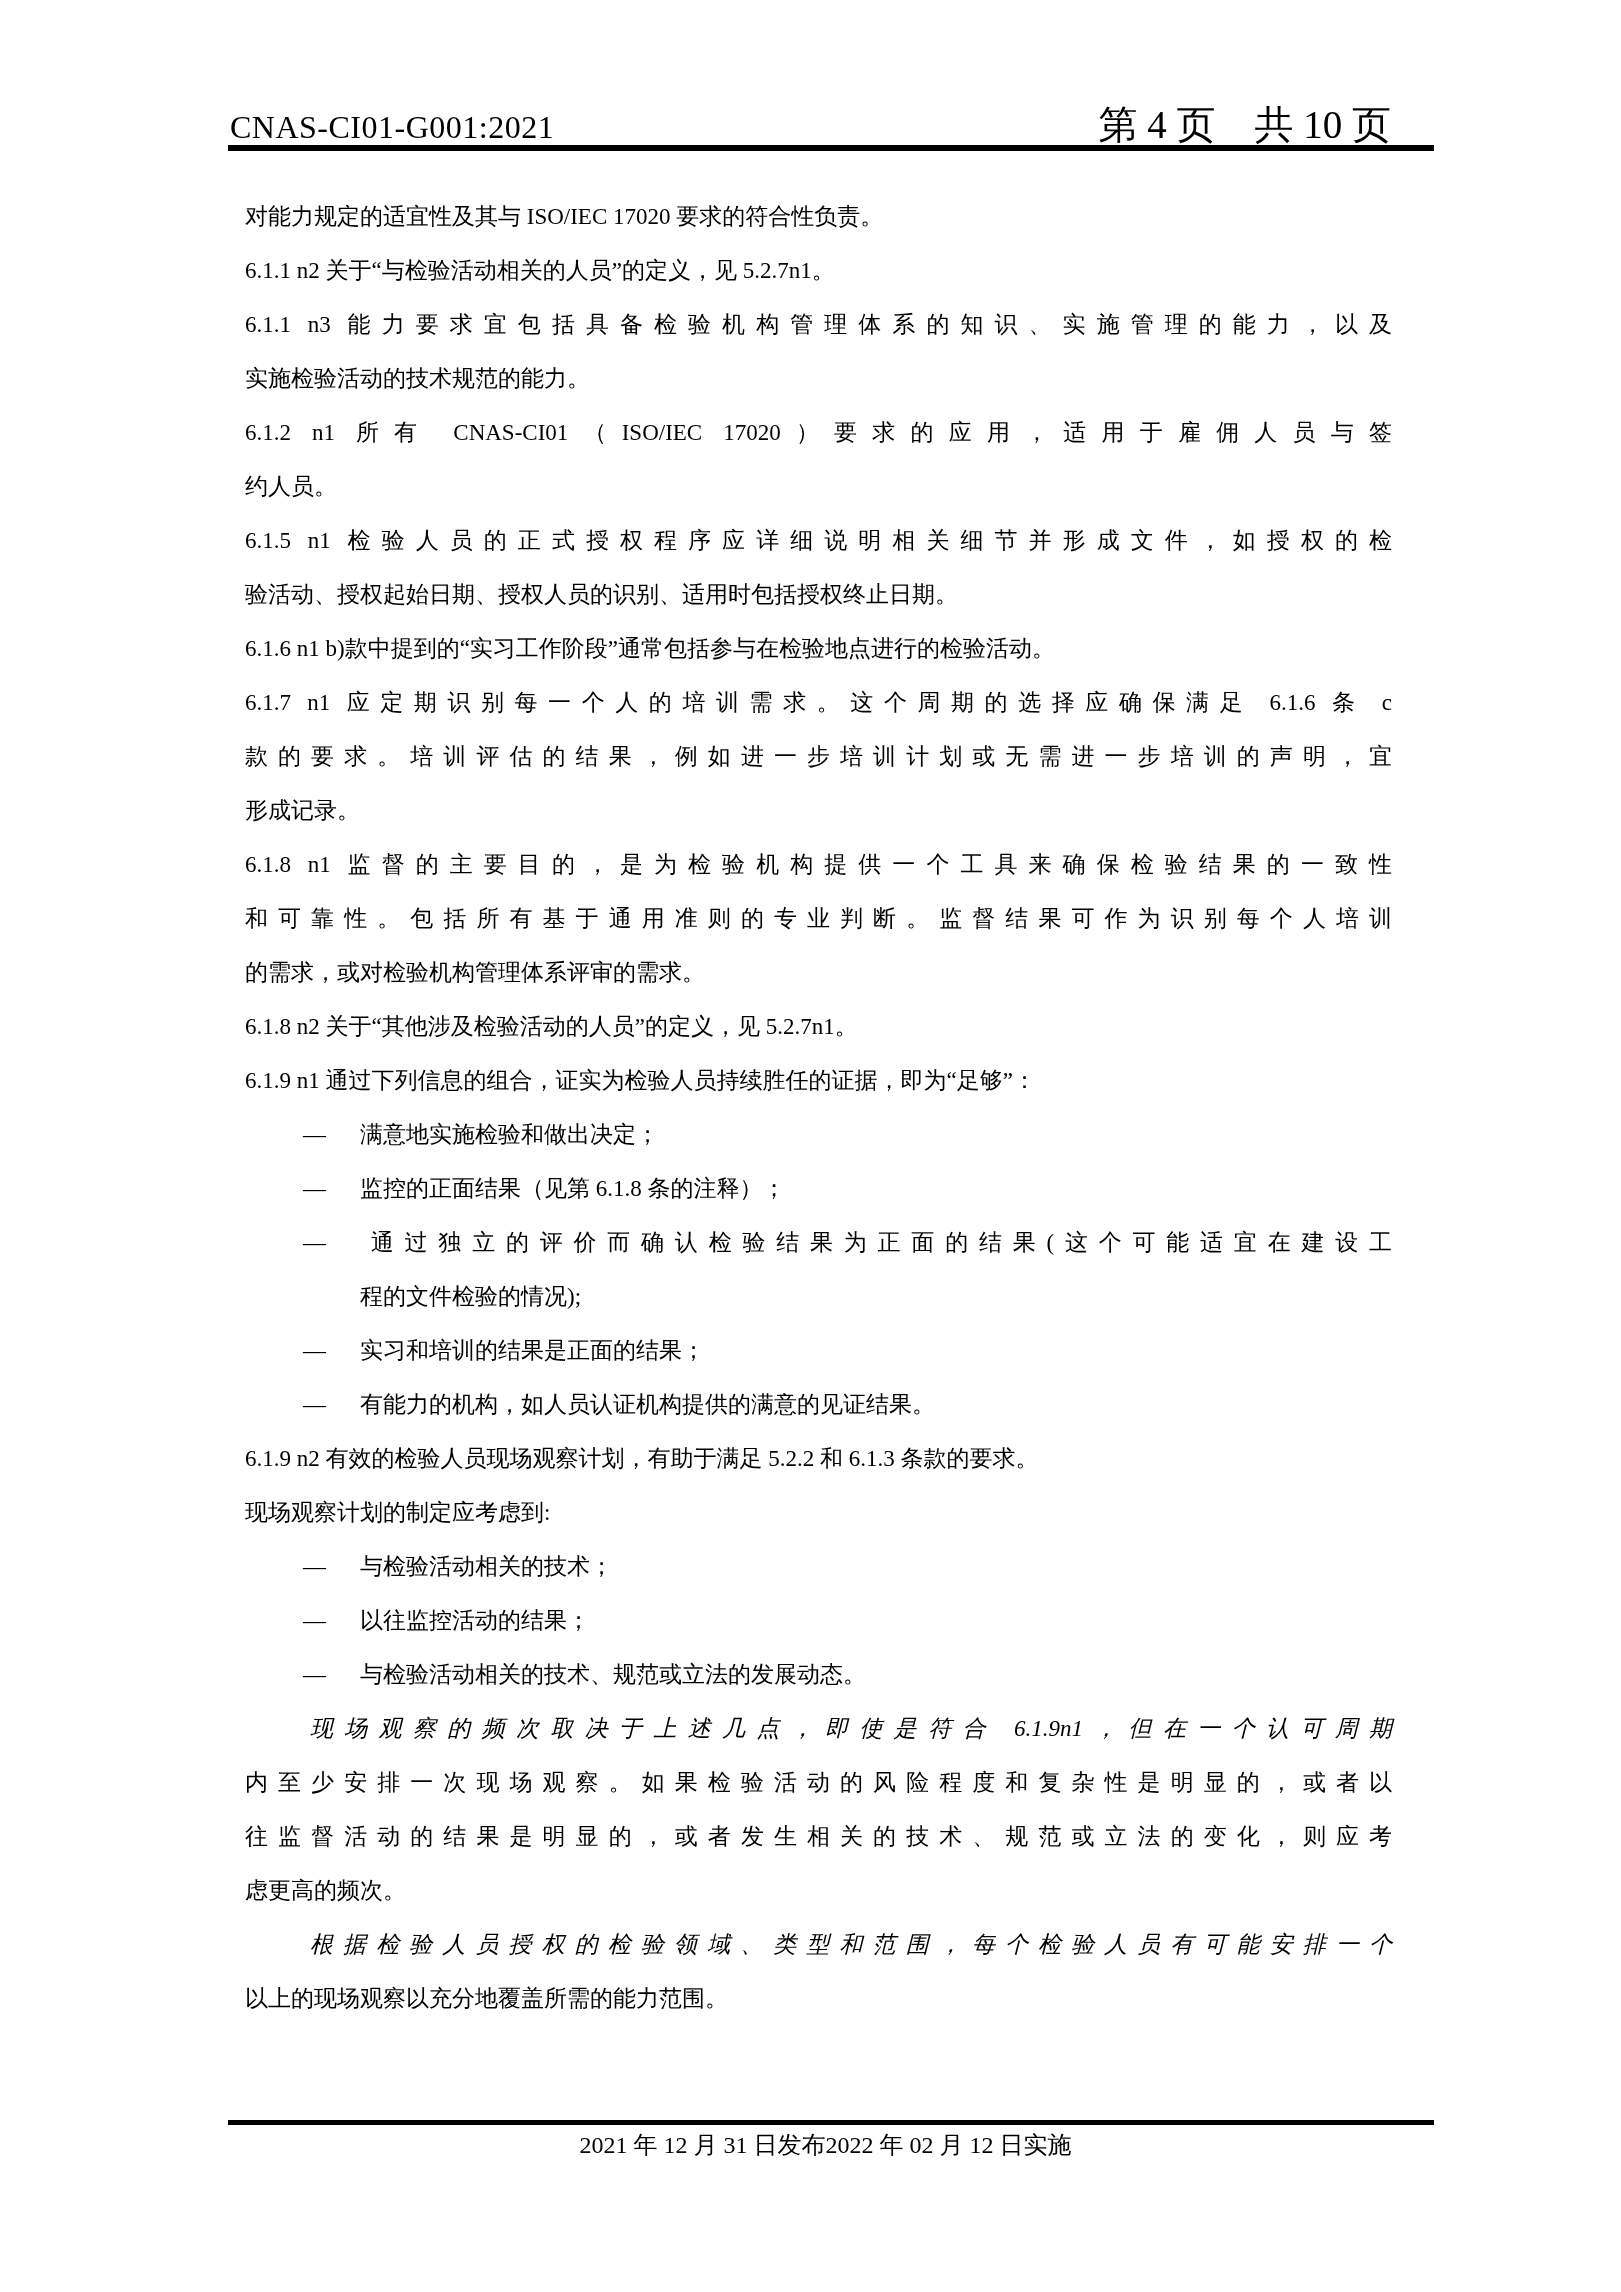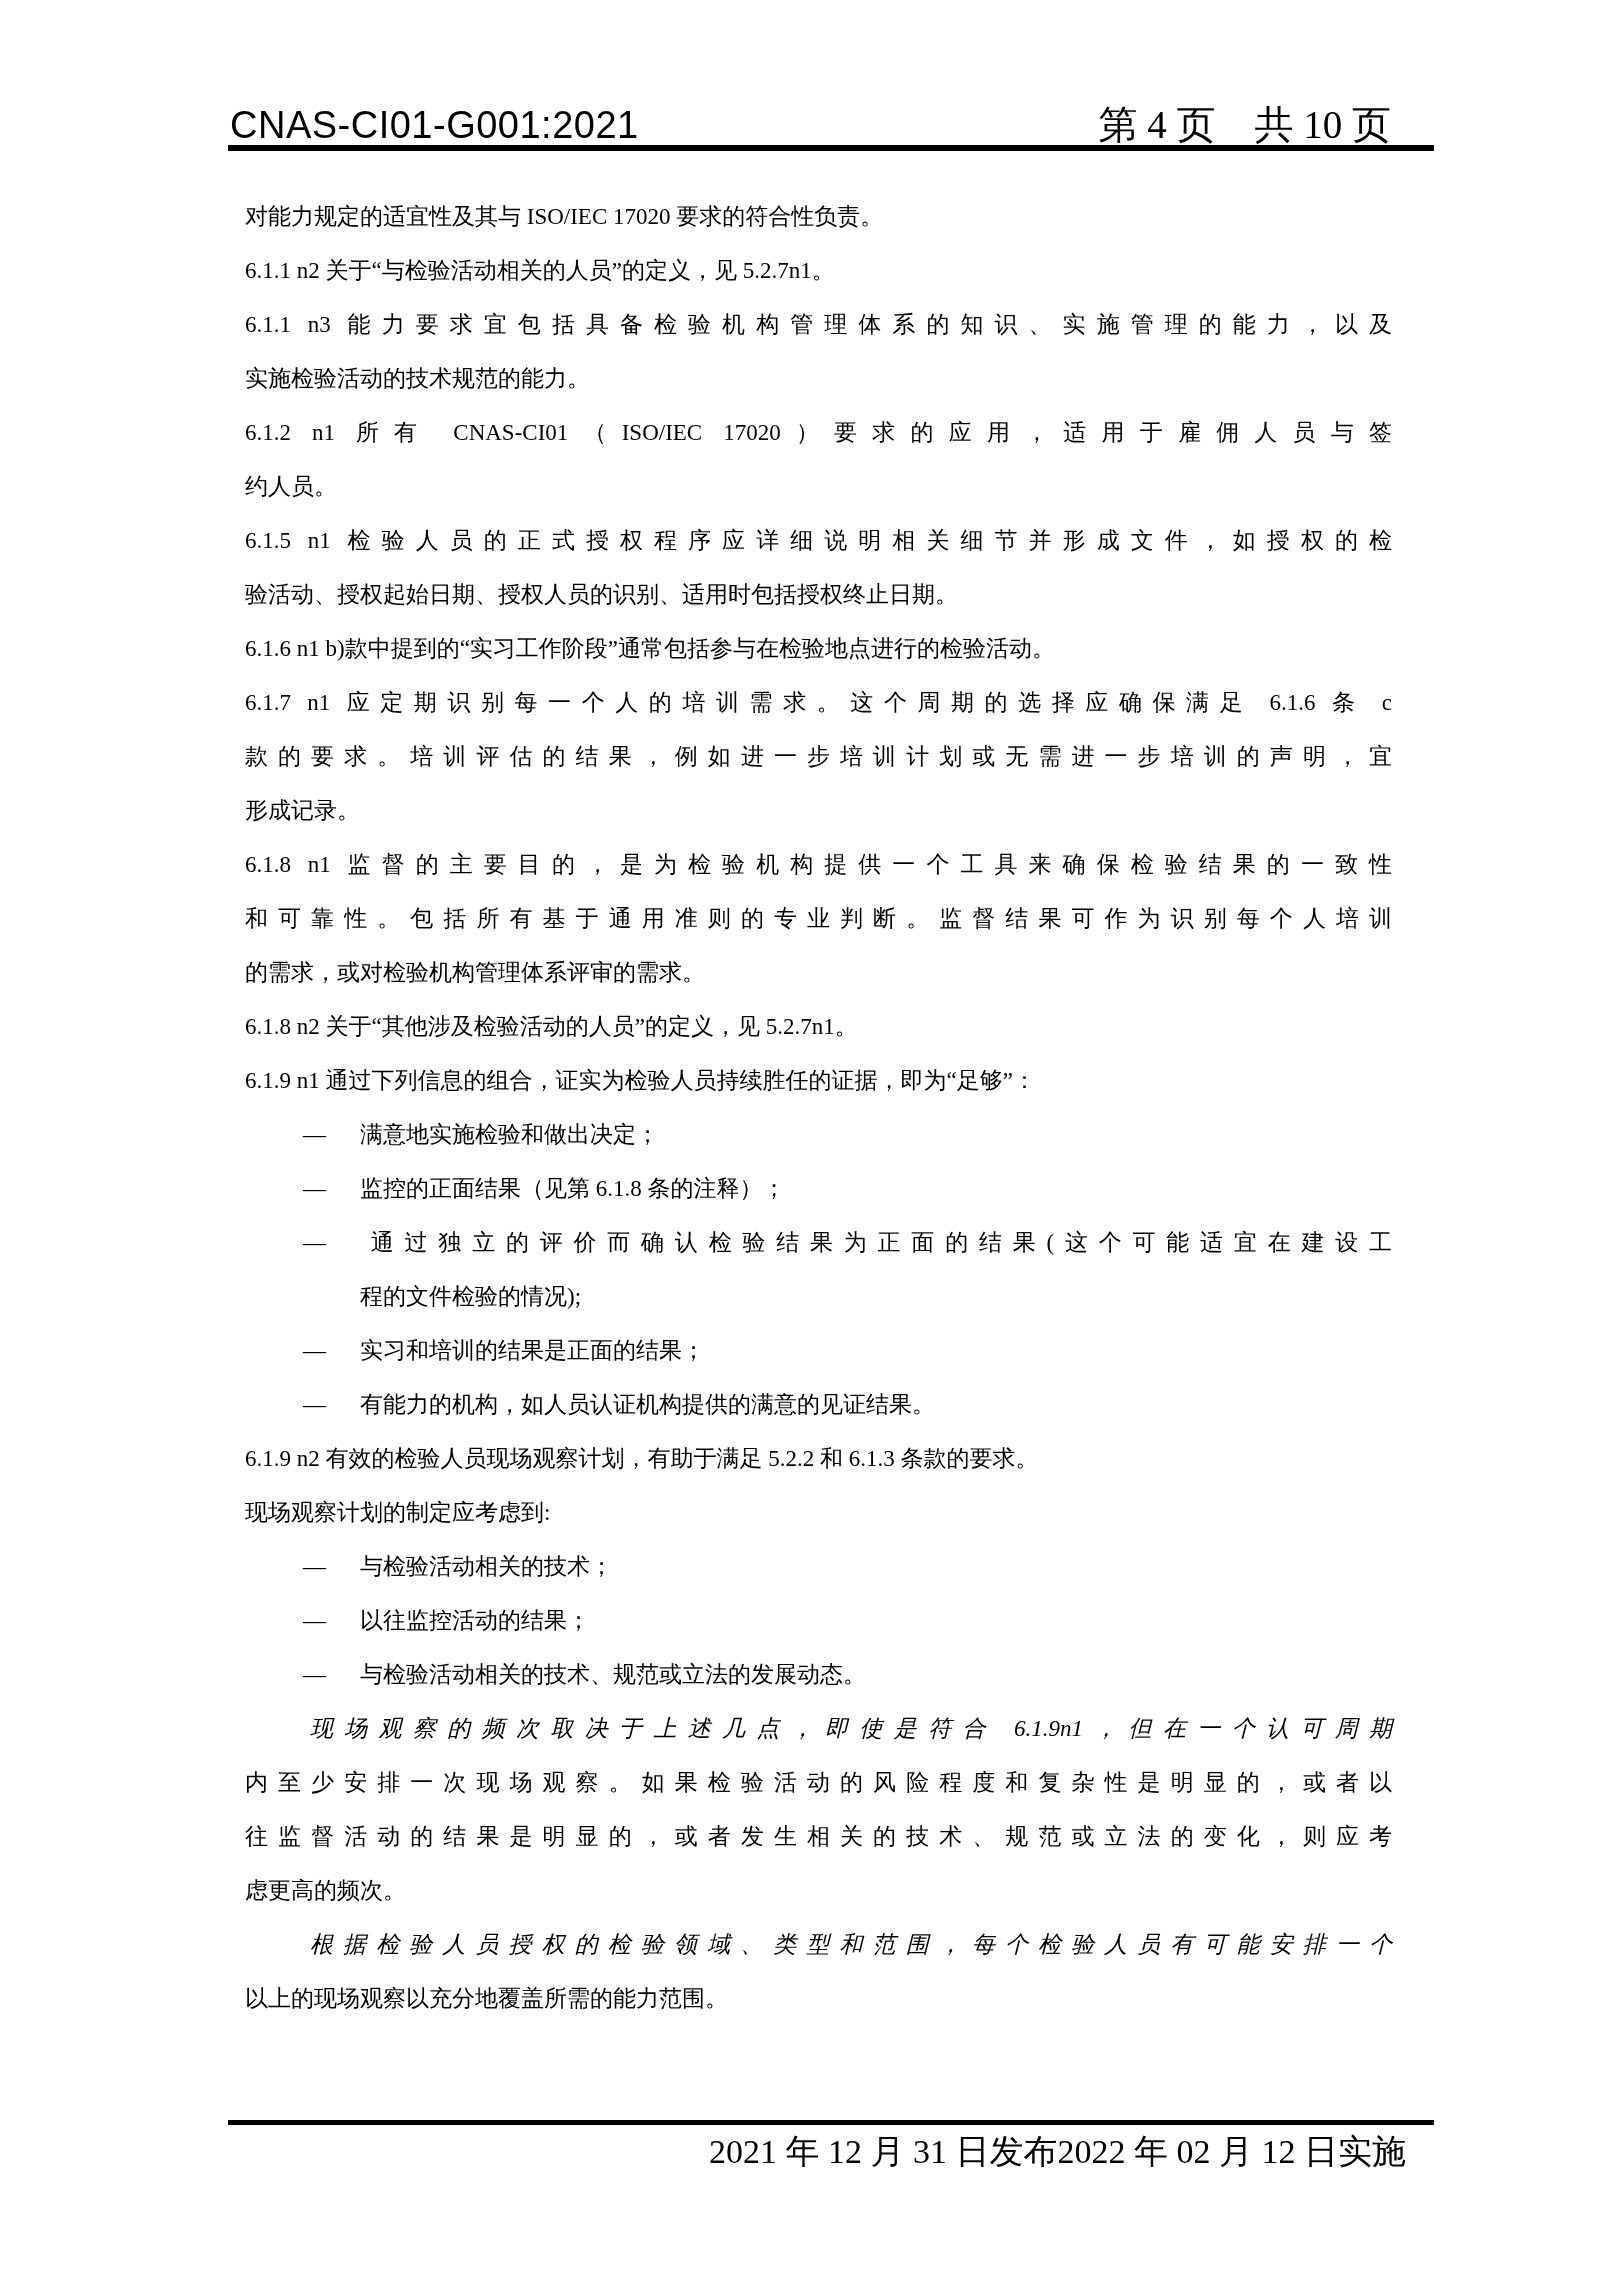--- a/index.html
+++ b/index.html
@@ -15,22 +15,22 @@
   .header-row {
     position: absolute;
     left: 230px;
     top: 98px;
     width: 1161px;
     display: flex;
     justify-content: space-between;
     align-items: baseline;
   }
   .doc-number {
-    font-family: Liberation Sans, sans-serif;
-    font-size: 38px;
+    font-family: Liberation Serif, serif;
+    font-size: 32px;
     letter-spacing: 0.5px;
   }
   .page-info {
     font-size: 39px;
   }
   .rule {
     position: absolute;
     left: 228px;
     width: 1206px;
     background: #000000;
@@ -59,23 +59,23 @@
     width: 57px;
   }
   .c { padding-left: 115px; }
   .p { padding-left: 65px; font-style: italic; }
   .footer-row {
     position: absolute;
     left: 245px;
     top: 2129px;
     width: 1161px;
     display: flex;
-    justify-content: flex-end;
+    justify-content: center;
     align-items: baseline;
-    font-size: 34px;
+    font-size: 24px;
   }
 </style>
 </head>
 <body>
 
 <div class="page">
 
   <div class="header-row">
     <span class="doc-number">CNAS-CI01-G001:2021</span>
     <span class="page-info">第 4 页　共 10 页</span>

